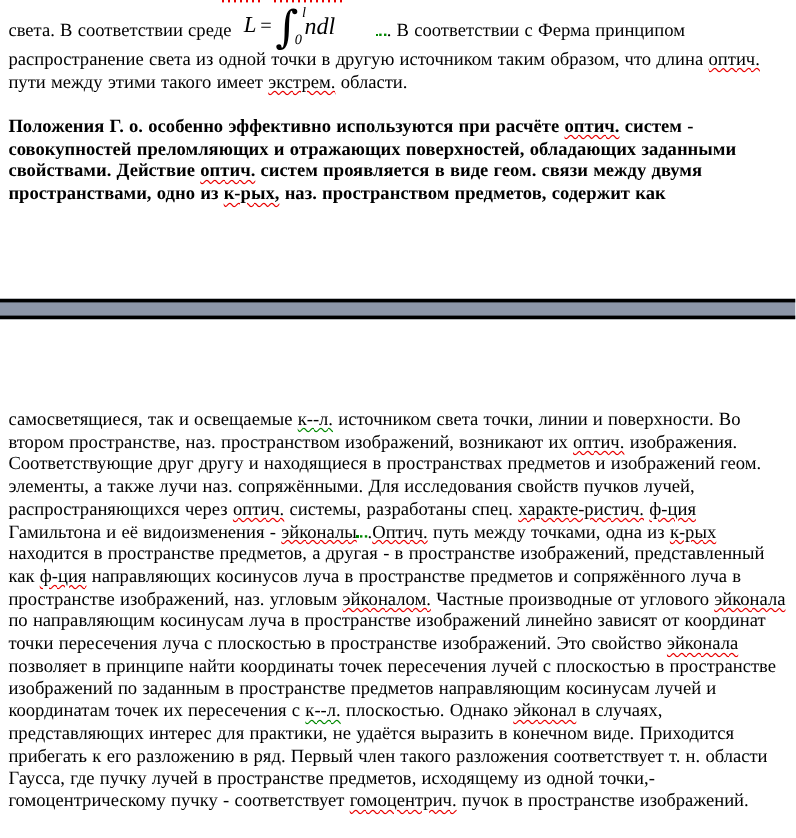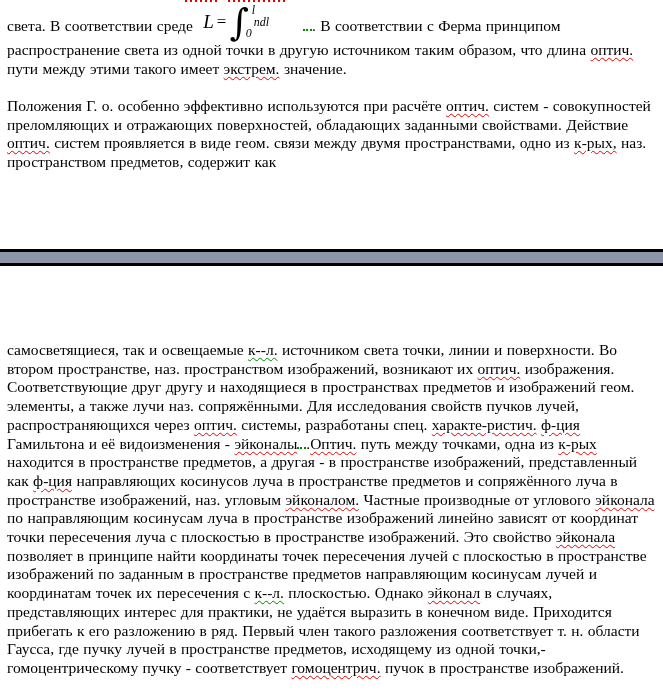--- a/index.html
+++ b/index.html
@@ -6,21 +6,21 @@
   .page{
     position:relative;width:663px;height:698px;overflow:hidden;background:#ffffff;
     font-family:"Liberation Serif","DejaVu Serif",serif;color:#000;
   }
   .para{
     position:absolute;left:7px;width:650px;
     font-size:15.5px;line-height:18.7px;color:#000;
     text-align:left;word-spacing:0.5px;
   }
   #p1{top:3px;}
-  #p2{top:97px;}
+  #p2{top:97px;font-weight:bold;}
   #p3{top:341px;}
   
   .sq-red{
     text-decoration-line:underline;text-decoration-style:wavy;
     text-decoration-color:#e80000;text-decoration-thickness:1px;
     text-underline-offset:2px;
   }
   .sq-green{
     text-decoration-line:underline;text-decoration-style:wavy;
     text-decoration-color:#008800;text-decoration-thickness:1px;
@@ -51,38 +51,38 @@
   }
   .f-var{font-size:19px;}
   .f-eq{font-size:17px;font-style:normal;margin:0 3px;}
   .f-int{font-size:37px;line-height:1;font-family:"DejaVu Serif",serif;}
   .f-lims{
     display:inline-flex;flex-direction:column;justify-content:space-between;
     height:35px;font-size:12px;line-height:1;margin-left:-2px;padding:1px 0 2px 0;
   }
   .f-up{transform:translateX(5px);}
   .f-lo{transform:translateX(-1px);}
-  .f-body{font-size:12px;margin-left:1px;}
+  .f-body{font-size:20px;margin-left:1px;}
 </style>
 </head>
 <body>
 
 <div class="page">
   <div class="dots" id="dots1"></div>
   <div class="dots" id="dots2"></div>
 
   <div class="para" id="p1"><span>света. В соответствии среде </span><span class="formula">
         <span class="f-var">L</span>
         <span class="f-eq">=</span>
         <span class="f-int">∫</span>
         <span class="f-lims">
           <span class="f-up">l</span>
           <span class="f-lo">0</span>
         </span>
         <span class="f-body">ndl</span>
-      </span><span class="sq-green-space"></span><span>. В соответствии с Ферма принципом распространение света из одной точки в другую источником таким образом, что длина </span><span class="sq-red">оптич.</span><span> пути между этими такого имеет </span><span class="sq-red">экстрем.</span><span> значение.</span></div>
+      </span><span class="sq-green-space"></span><span>. В соответствии с Ферма принципом распространение света из одной точки в другую источником таким образом, что длина </span><span class="sq-red">оптич.</span><span> пути между этими такого имеет </span><span class="sq-red">экстрем.</span><span> области.</span></div>
 
   <div class="para" id="p2"><span>Положения Г. о. особенно эффективно используются при расчёте </span><span class="sq-red">оптич.</span><span> систем - совокупностей преломляющих и отражающих поверхностей, обладающих заданными свойствами. Действие </span><span class="sq-red">оптич.</span><span> систем проявляется в виде геом. связи между двумя пространствами, одно из </span><span class="sq-red">к-рых,</span><span> наз. пространством предметов, содержит как</span></div>
 
   <div class="split-bar"></div>
 
   <div class="para" id="p3"><span>самосветящиеся, так и освещаемые </span><span class="sq-green">к--л.</span><span> источником света точки, линии и поверхности. Во втором пространстве, наз. пространством изображений, возникают их </span><span class="sq-red">оптич.</span><span> изображения. Соответствующие друг другу и находящиеся в пространствах предметов и изображений геом. элементы, а также лучи наз. сопряжёнными. Для исследования свойств пучков лучей, распространяющихся через </span><span class="sq-red">оптич.</span><span> системы, разработаны спец. </span><span class="sq-red">характе-ристич.</span><span> </span><span class="sq-red">ф-ция</span><span> Гамильтона и её видоизменения - </span><span class="sq-red">эйконалы</span><span class="sq-green-space"></span><span>.</span><span class="sq-red">Оптич.</span><span> путь между точками, одна из </span><span class="sq-red">к-рых</span><span> находится в пространстве предметов, а другая - в пространстве изображений, представленный как </span><span class="sq-red">ф-ция</span><span> направляющих косинусов луча в пространстве предметов и сопряжённого луча в пространстве изображений, наз. угловым </span><span class="sq-red">эйконалом.</span><span> Частные производные от углового </span><span class="sq-red">эйконала</span><span> по направляющим косинусам луча в пространстве изображений линейно зависят от координат точки пересечения луча с плоскостью в пространстве изображений. Это свойство </span><span class="sq-red">эйконала</span><span> позволяет в принципе найти координаты точек пересечения лучей с плоскостью в пространстве изображений по заданным в пространстве предметов направляющим косинусам лучей и координатам точек их пересечения с </span><span class="sq-green">к--л.</span><span> плоскостью. Однако </span><span class="sq-red">эйконал</span><span> в случаях, представляющих интерес для практики, не удаётся выразить в конечном виде. Приходится прибегать к его разложению в ряд. Первый член такого разложения соответствует т. н. области Гаусса, где пучку лучей в пространстве предметов, исходящему из одной точки,- гомоцентрическому пучку - соответствует </span><span class="sq-red">гомоцентрич.</span><span> пучок в пространстве изображений.</span></div>
 </div>
 
 </body></html>

